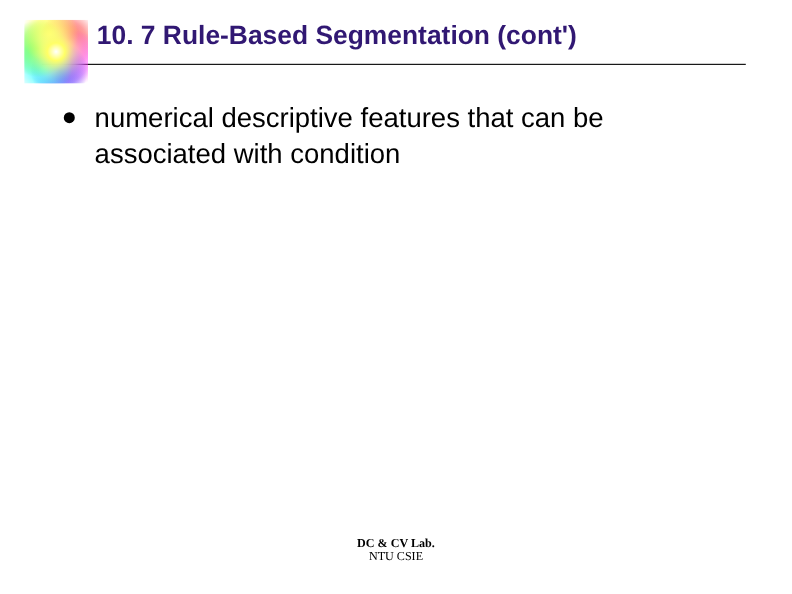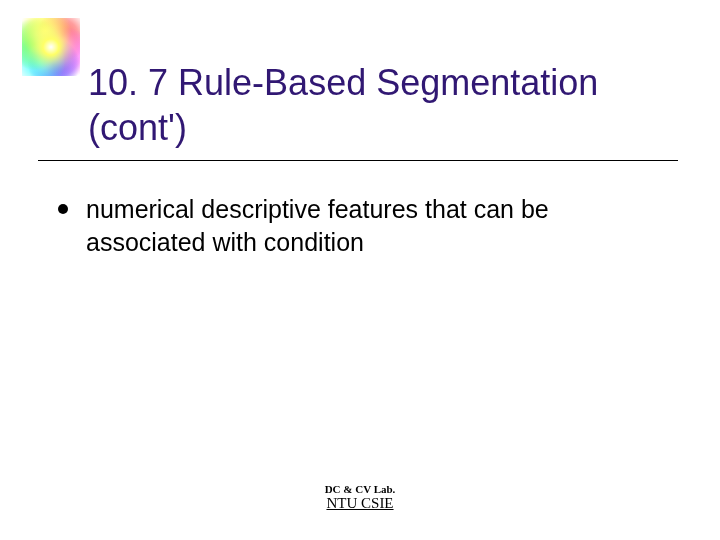--- a/index.html
+++ b/index.html
@@ -20,25 +20,24 @@
     padding: 18px 30px 0 88px;
   }
   .color-blob {
     position: absolute;
     left: 22px;
     top: 18px;
     width: 58px;
     height: 58px;
   }
   .title-text {
-    font-size: 36px;
+    font-size: 24px;
     color: #311873;
     line-height: 1.25;
-    font-weight: 400;
-    margin-top: 42px;
+    font-weight: 700;
   }
   .title-underline {
     margin-top: 10px;
     height: 1px;
     background: #000;
     margin-left: -50px;
     width: 640px;
   }
   .content-area {
     padding: 32px 60px 0 58px;
@@ -69,23 +68,22 @@
     text-align: center;
   }
   .footer-line1 {
     font-family: Georgia, 'Times New Roman', serif;
     font-size: 11px;
     font-weight: bold;
     color: #000;
   }
   .footer-line2 {
     font-family: 'Times New Roman', Times, serif;
-    font-size: 15px;
+    font-size: 11px;
     color: #000;
-    text-decoration: underline;
   }
 </style>
 </head>
 <body>
 
 <div class="slide">
 
   <div class="title-area">
     <div class="color-blob">
       <svg viewBox="0 0 58 58" width="58" height="58">

